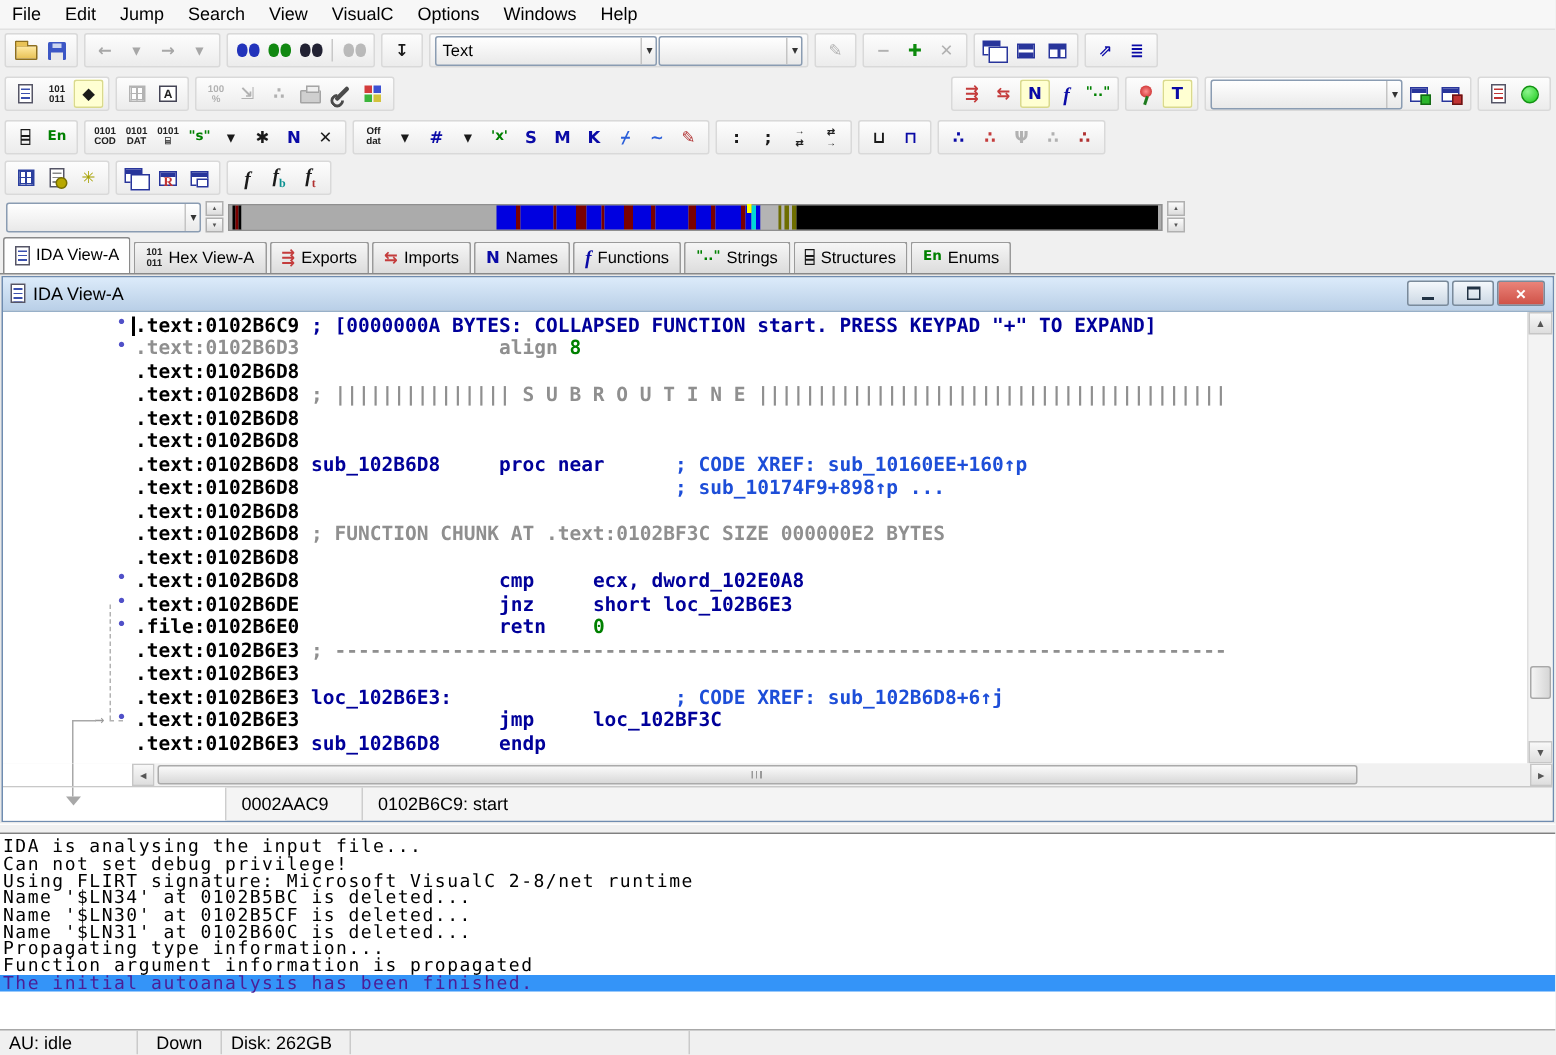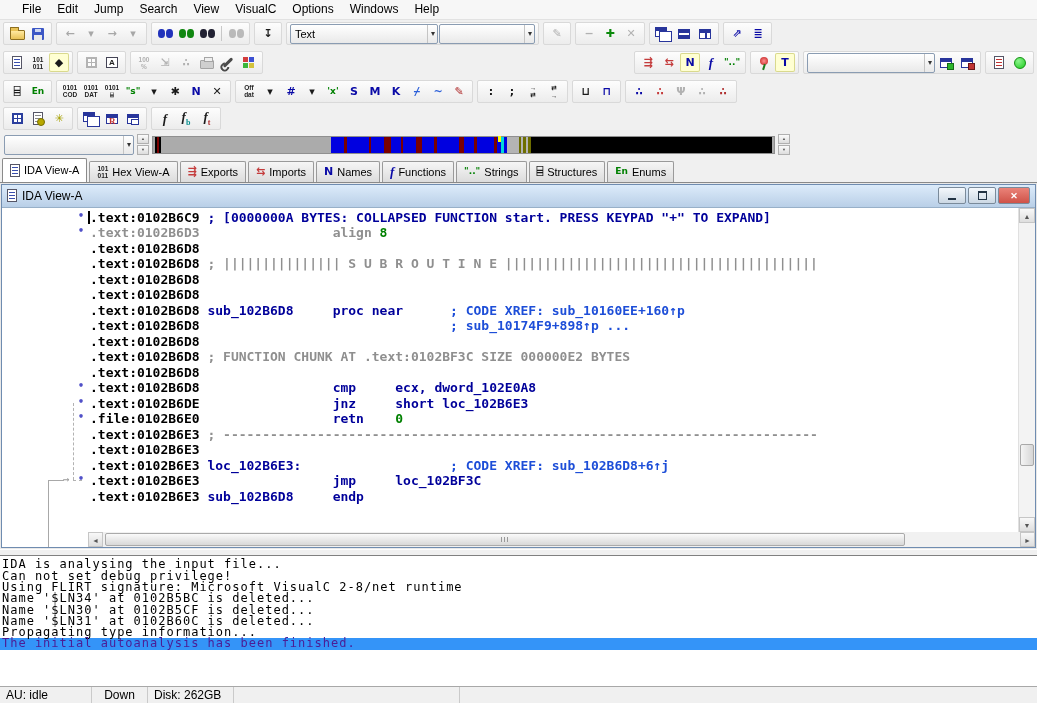--- a/index.html
+++ b/index.html
@@ -1,20 +1,20 @@
 <!DOCTYPE html>
 <html><head>
 <meta charset="utf-8">
 <style>
   html,body{margin:0;padding:0;background:#f0f0f0;}
   body{width:1037px;height:703px;overflow:hidden;font-family:"Liberation Sans",sans-serif;font-size:11px;color:#000;}
   .app{width:1037px;height:703px;display:flex;flex-direction:column;}
 
   
-  .menubar{height:19px;background:#f7f7f7;border-bottom:1px solid #e2e2e2;display:flex;align-items:center;padding-left:14px;font-size:12px;}
+  .menubar{height:19px;background:#f7f7f7;border-bottom:1px solid #e2e2e2;display:flex;align-items:center;padding-left:0;font-size:12px;}
   .mitem{padding:1px 8px;cursor:default;}
 
   
   .tbrow{display:flex;align-items:center;padding:1px 3px;gap:4px;background:#f0f0f0;}
   #tb1{height:27px}#tb2{height:27px}#tb3{height:27px}#tb4{height:25px}
   .tgroup{display:flex;align-items:center;gap:1px;border:1px solid #d9d9d9;border-radius:2px;background:linear-gradient(#fdfdfd,#ececec);padding:1px 3px;height:23px;box-sizing:border-box;}
   .tspacer{flex:1;}
   .tsep{width:1px;height:15px;background:#c8c8c8;margin:0 3px;}
   .tbtn{min-width:18px;height:19px;display:inline-flex;align-items:center;justify-content:center;border-radius:2px;padding:0 1px;}
   .tbtn.hl{background:#ffffd2;box-shadow:inset 0 0 0 1px #d9d98e;}
@@ -652,33 +652,42 @@
         <div class="hspacer">
             <div class="sv2"></div>
           </div>
         <span class="har">◄</span>
         <div class="htrack">
           <div class="hthumb"></div>
         </div>
         <span class="har">►</span>
       </div>
 
+      <div class="winstatus">
+        <div class="wsp0">
+          <div class="sv3"></div>
+          <div class="ah"></div>
+        </div>
+        <span class="wsp1">0002AAC9</span>
+        <span class="wsp2">0102B6C9: start</span>
+      </div>
     </div>
   </div>
 
   <div class="splitter"></div>
 
   <div class="output" id="output">
       <div class="ol">IDA is analysing the input file...</div>
       <div class="ol">Can not set debug privilege!</div>
       <div class="ol">Using FLIRT signature: Microsoft VisualC 2-8/net runtime</div>
       <div class="ol">Name '$LN34' at 0102B5BC is deleted...</div>
       <div class="ol">Name '$LN30' at 0102B5CF is deleted...</div>
       <div class="ol">Name '$LN31' at 0102B60C is deleted...</div>
       <div class="ol">Propagating type information...</div>
+      <div class="ol">Function argument information is propagated</div>
       <div class="ol hl">The initial autoanalysis has been finished.</div>
     </div>
 
   <div class="statusbar">
     <span class="sbp w86">AU: idle</span>
     <span class="sbp w48">Down</span>
     <span class="sbp w80">Disk: 262GB</span>
     <span class="sbp w230"></span>
     <span class="sbp fl"></span>
   </div>

